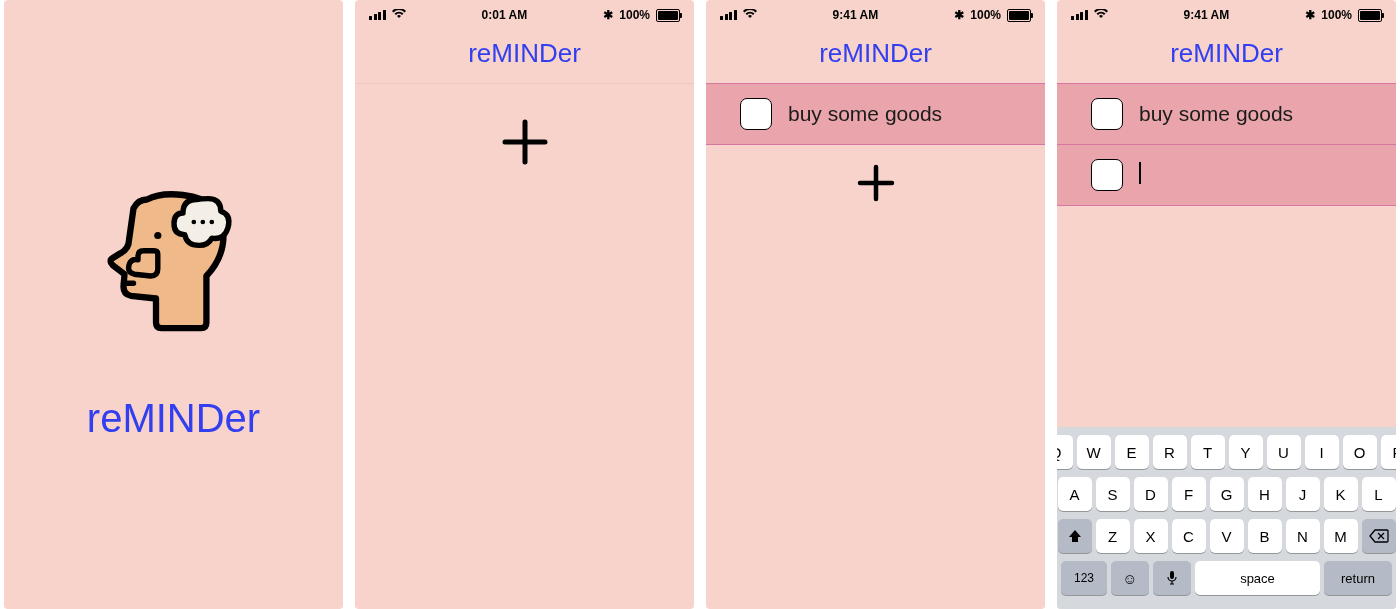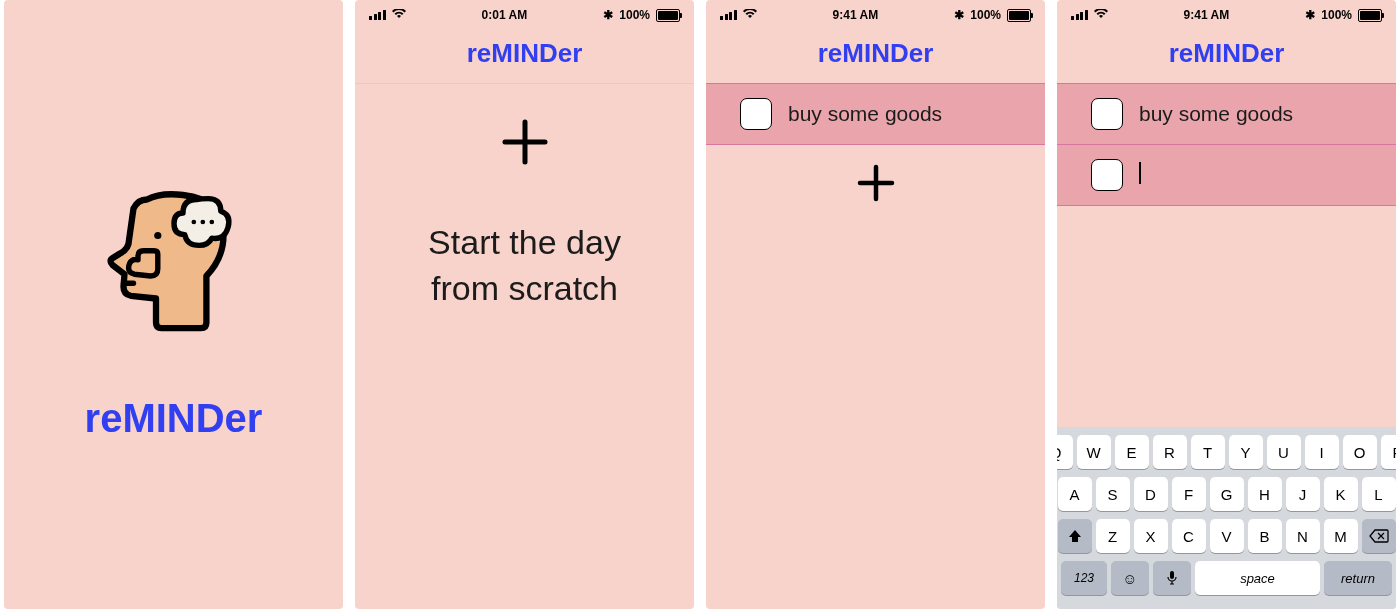--- a/index.html
+++ b/index.html
@@ -24,21 +24,21 @@
   .sig span{width:3px;background:#000;border-radius:.5px;}
   .sig span:nth-child(1){height:4px;}
   .sig span:nth-child(2){height:6px;}
   .sig span:nth-child(3){height:8px;}
   .sig span:nth-child(4){height:10px;}
   .batt{width:22px;height:11px;border:1px solid #000;border-radius:2px;position:relative;}
   .batt::after{content:"";position:absolute;right:-3px;top:3px;width:2px;height:5px;background:#000;border-radius:0 1px 1px 0;}
   .batt i{position:absolute;inset:1px;background:#000;border-radius:1px;}
 
   .header{padding:16px 0 14px;text-align:center;border-bottom:1px solid rgba(0,0,0,.05);}
-  .brand{font-size:26px;font-weight:700;color:var(--accent);}
+  .brand{font-size:26px;font-weight:400;color:var(--accent);}
   .brand.big{font-size:40px;}
 
   .splash{display:flex;flex-direction:column;align-items:center;justify-content:center;height:100%;gap:48px;}
   .logo{width:180px;height:180px;}
 
   .plusbtn{display:flex;align-items:center;justify-content:center;cursor:pointer;}
   .plusbtn svg{display:block;}
 
   .empty{display:flex;flex-direction:column;align-items:center;}
   .plus-area{padding:30px 0 50px;}
@@ -54,21 +54,21 @@
   
   .kb{position:absolute;bottom:0;left:0;right:0;background:var(--kbbg);padding:8px 4px 6px;}
   .kb-row{display:flex;justify-content:center;gap:4px;margin-bottom:8px;}
   .key{background:var(--key);border-radius:5px;box-shadow:0 1px 0 rgba(0,0,0,.3);height:34px;display:flex;align-items:center;justify-content:center;font-size:15px;color:#000;cursor:pointer;min-width:26px;padding:0 4px;}
   .key.gkey{background:var(--keygrey);}
   .key.shift,.key.del{width:38px;}
   .key.space{flex:1;font-size:13px;}
   .key.num{width:38px;font-size:12px;}
   .key.ret{width:60px;font-size:13px;text-align:right;}
   .key.emoji,.key.mic{width:30px;}
-  .kb-bottom{display:flex;gap:4px;font-style:italic;}
+  .kb-bottom{display:flex;gap:4px;}
 </style>
 </head>
 <body>
 
 <div class="stage">
 
   <div class="phone">
     <div class="splash">
       <div class="logo">
         <svg viewBox="0 0 200 200" width="180" height="180">
@@ -112,22 +112,20 @@
       <div class="brand">reMINDer</div>
     </div>
     <div class="empty">
       <div class="plus-area">
         <div class="plusbtn">
           <svg width="56" height="56" viewBox="0 0 56 56">
               <path d="M28 8 V48 M8 28 H48" stroke="#000" stroke-width="5" stroke-linecap="round"></path>
             </svg>
         </div>
       </div>
-      <div class="blurb" style="white-space:pre-line;">Start the day
-from scratch</div>
     </div>
   </div>
 
   <div class="phone">
     <div class="status">
       <div class="left">
         <span class="sig">
             <span></span>
             <span></span>
             <span></span>

